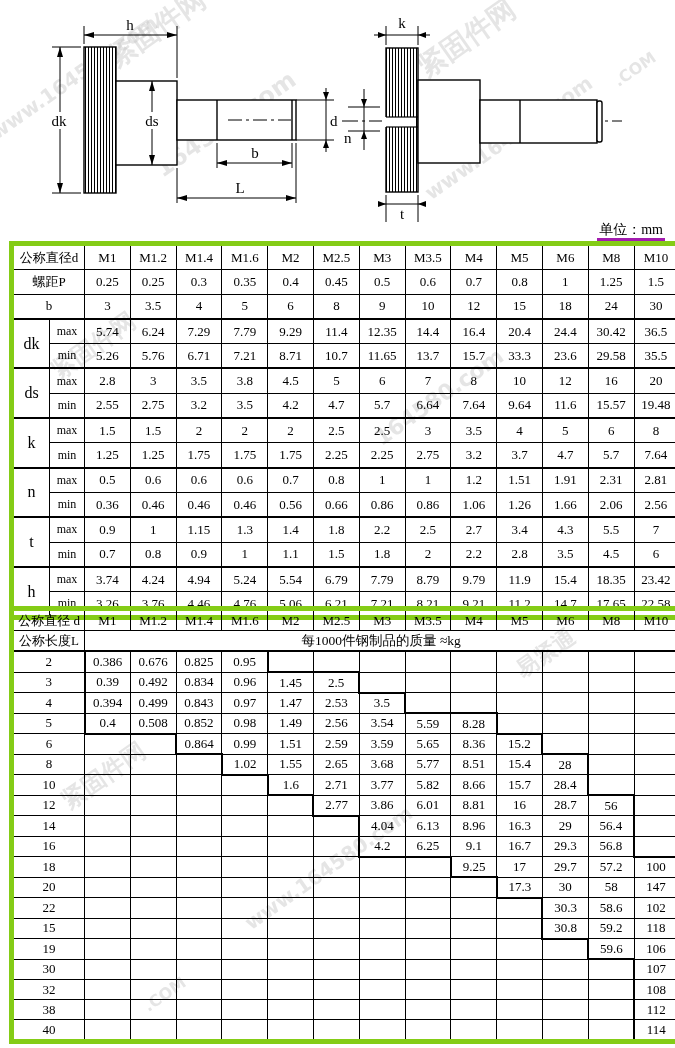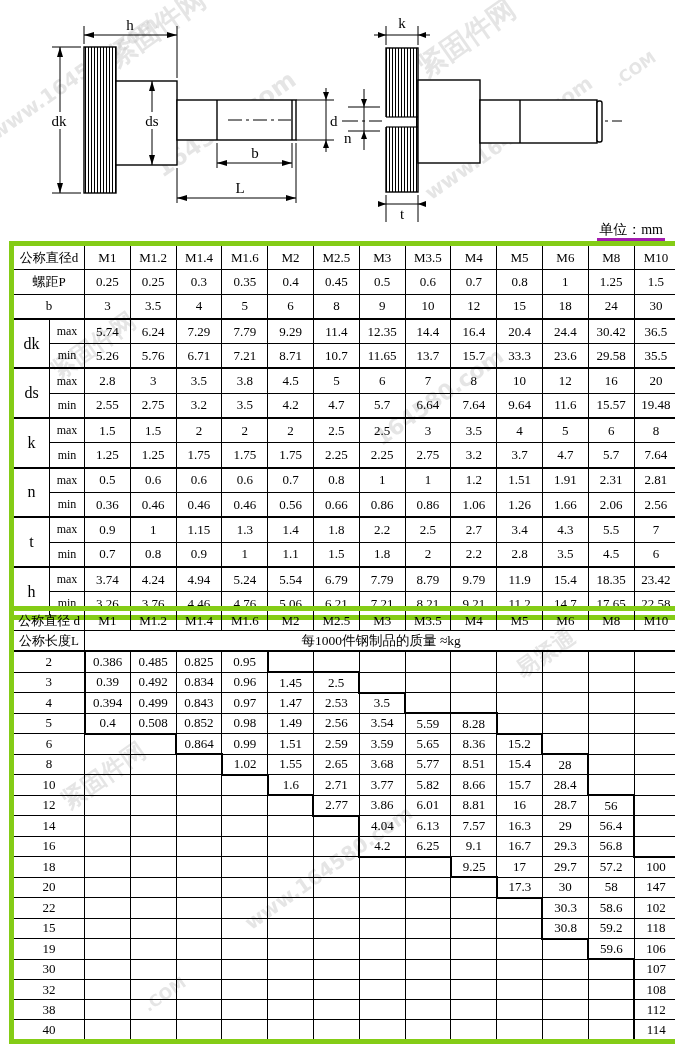--- a/index.html
+++ b/index.html
@@ -453,21 +453,21 @@
           <td>M8</td>
           <td>M10</td>
         </tr>
         <tr>
           <th colspan="2" class="lbl gb">公称长度L</th>
           <td colspan="13" class="mass gb">每1000件钢制品的质量 ≈kg</td>
         </tr>
         <tr>
           <th colspan="2" class="lenlbl">2</th>
           <td class="bt bl">0.386</td>
-          <td class="bt">0.485</td>
+          <td class="bt">0.676</td>
           <td class="bt">0.825</td>
           <td class="bt br">0.95</td>
           <td></td>
           <td></td>
           <td></td>
           <td></td>
           <td></td>
           <td></td>
           <td></td>
           <td></td>
@@ -588,21 +588,21 @@
         <tr>
           <th colspan="2" class="lenlbl">14</th>
           <td></td>
           <td></td>
           <td></td>
           <td></td>
           <td></td>
           <td></td>
           <td class="bl">4.04</td>
           <td>6.13</td>
-          <td>7.57</td>
+          <td>8.96</td>
           <td>16.3</td>
           <td>29</td>
           <td class="br">56.4</td>
           <td></td>
         </tr>
         <tr>
           <th colspan="2" class="lenlbl">16</th>
           <td></td>
           <td></td>
           <td></td>

